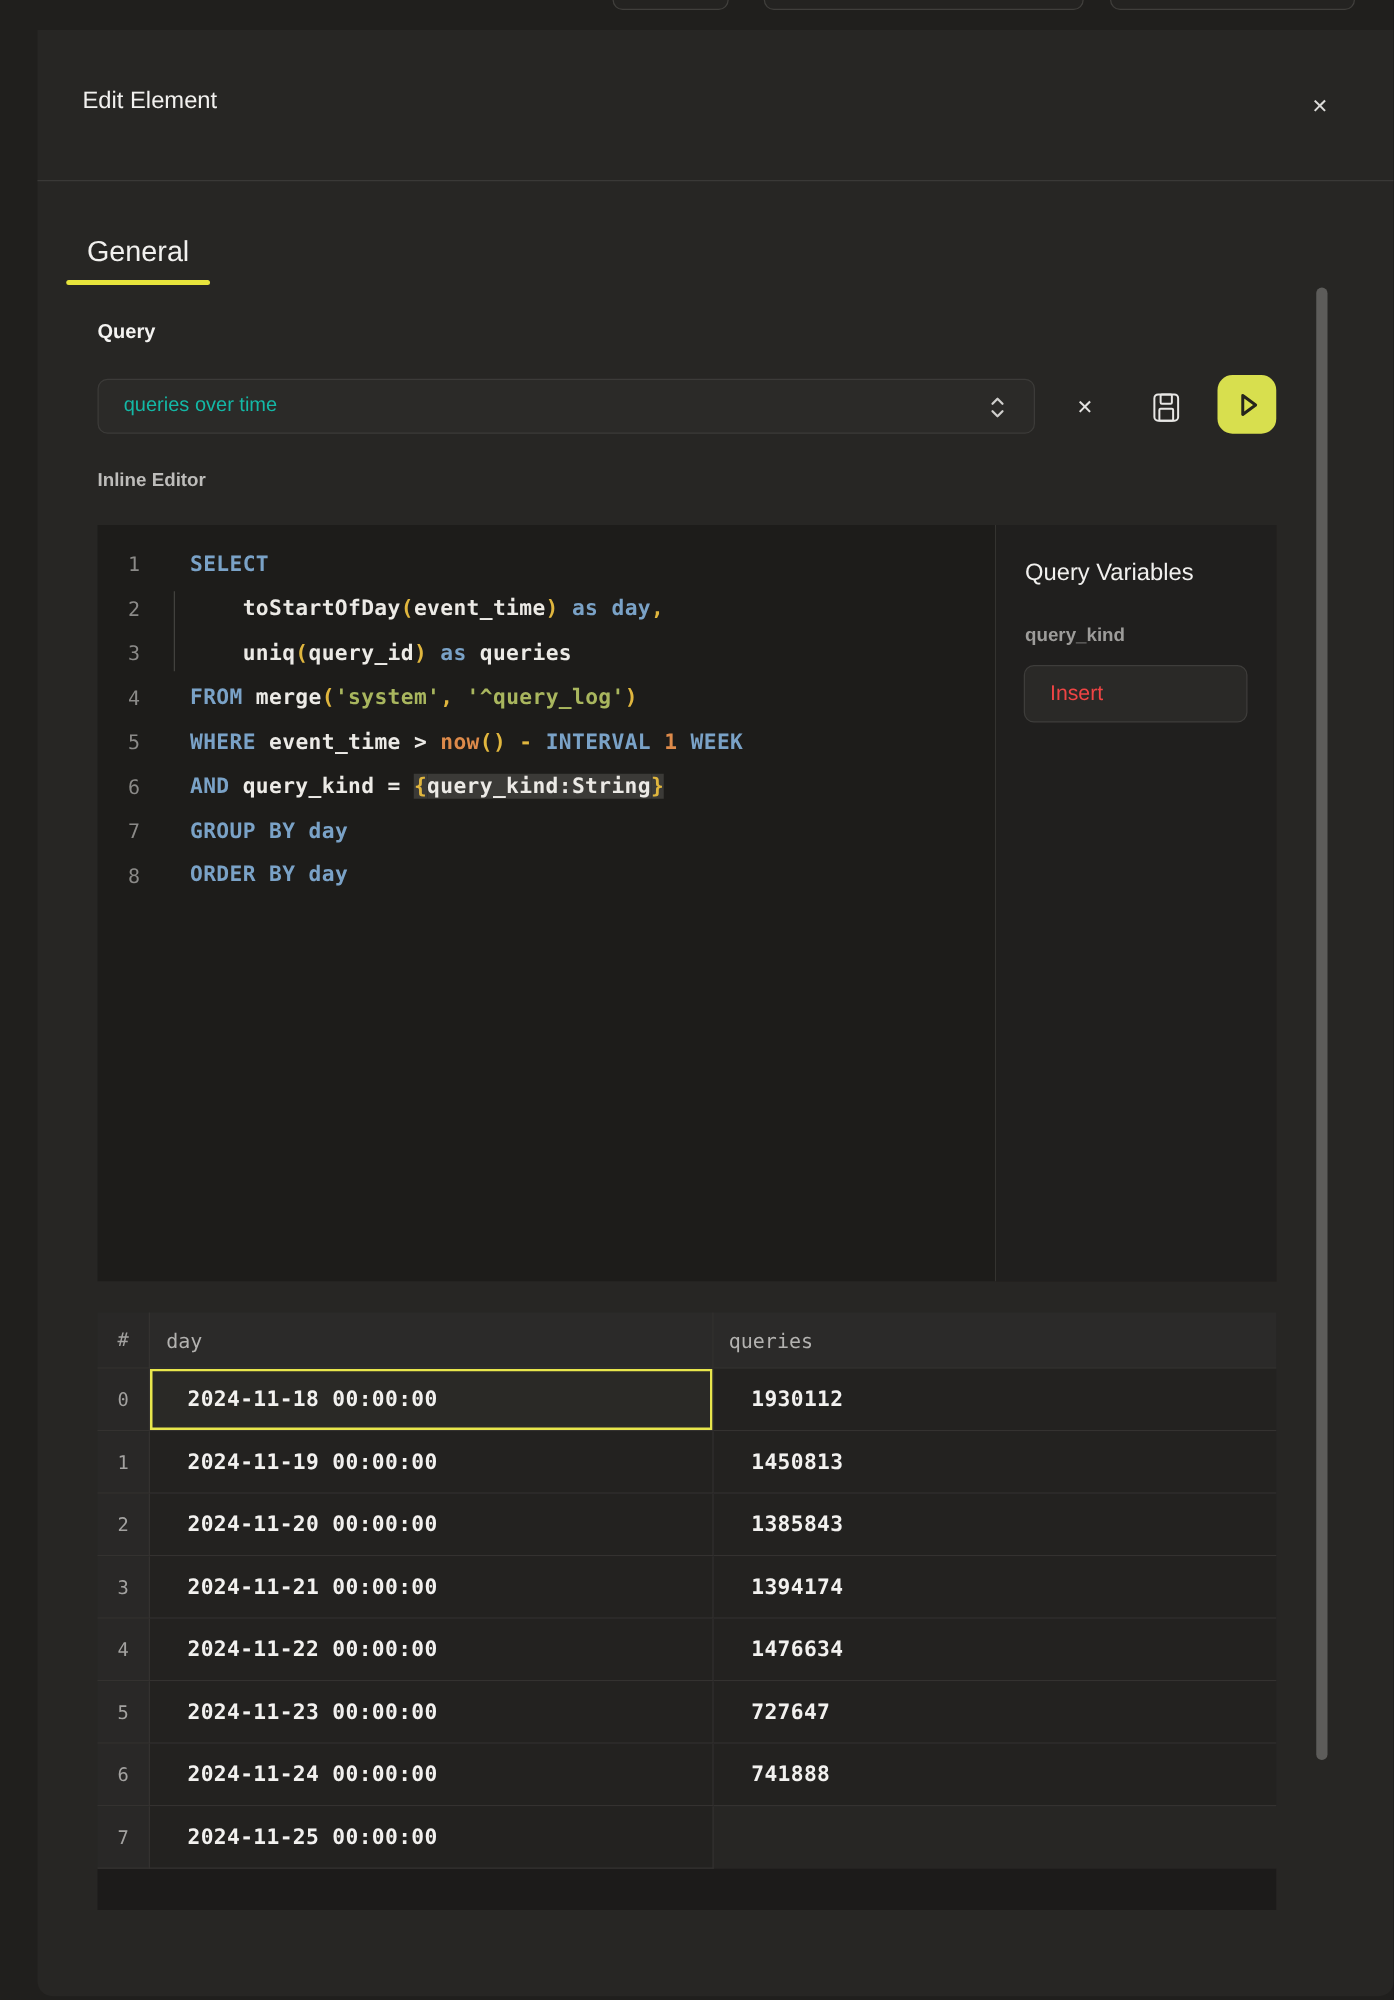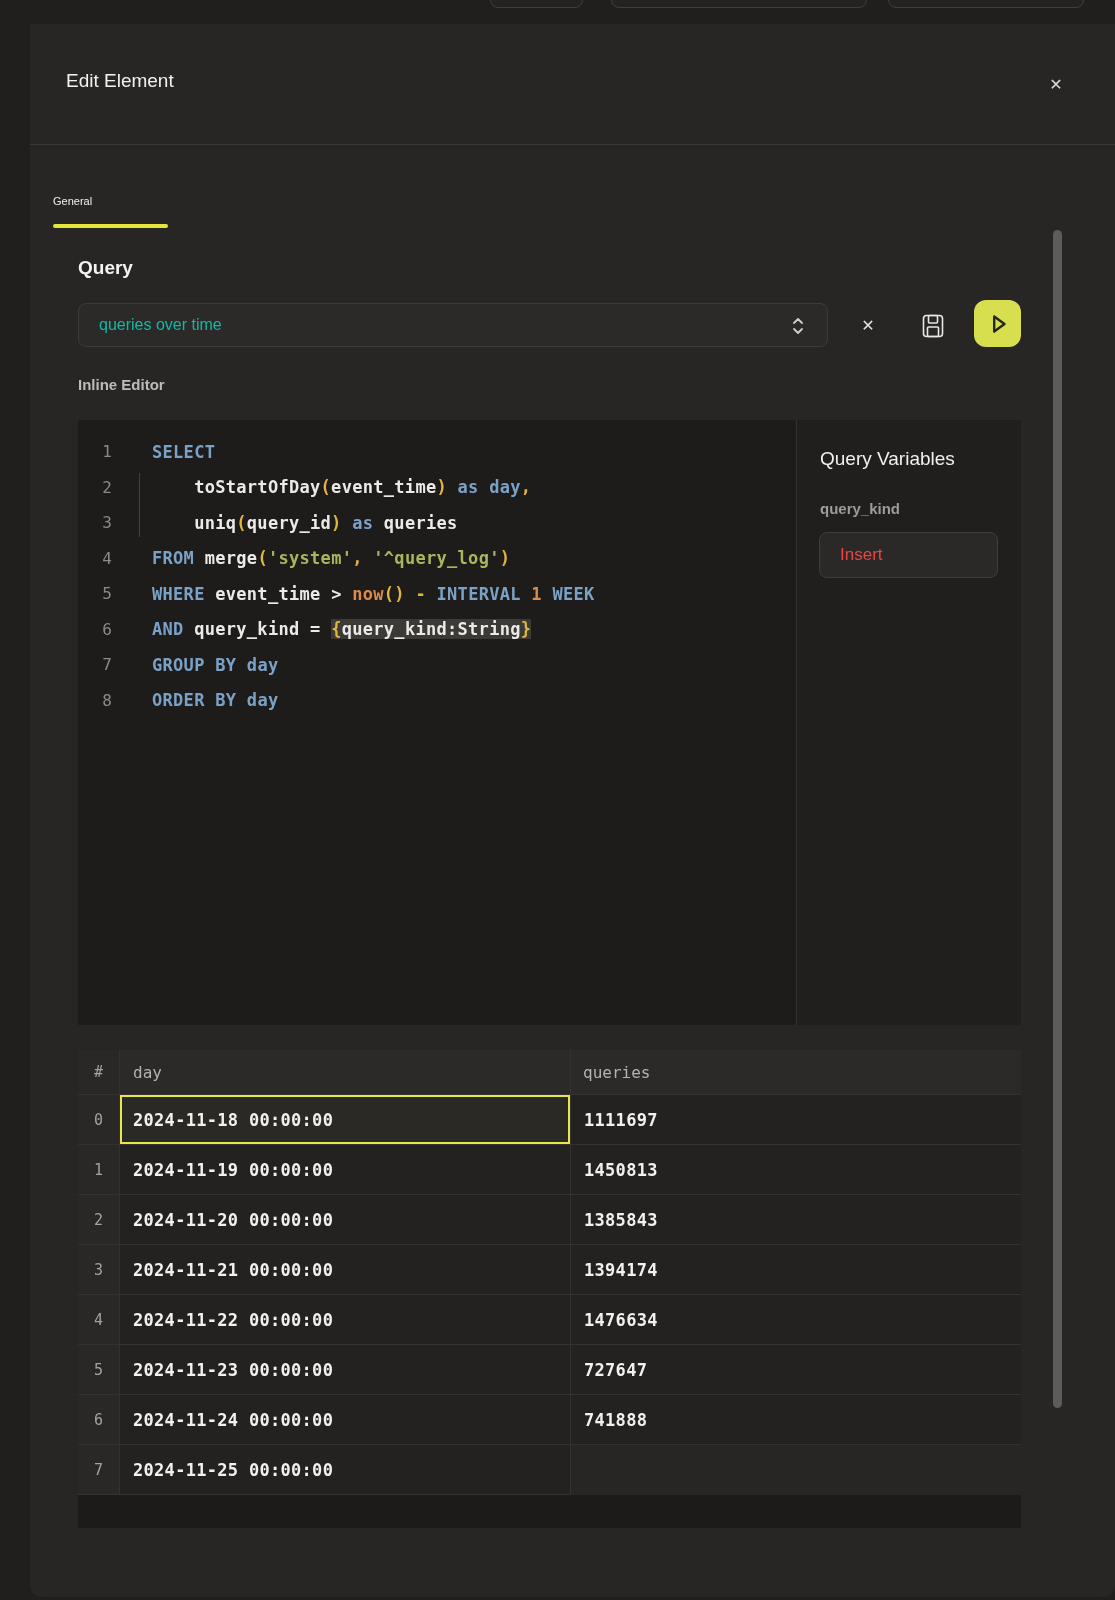--- a/index.html
+++ b/index.html
@@ -20,25 +20,25 @@
   }
   .modal-title { position:absolute; left:36px; top:46px; font-size:19px; font-weight:500; color:#f2f1ef; }
   .close-btn {
     position:absolute; left:1010px; top:44px; width:32px; height:32px;
     background:none; border:none; color:#dddcda; font-size:16px; cursor:pointer;
     display:flex; align-items:center; justify-content:center; font-family:"DejaVu Sans", sans-serif;
   }
   .header-divider { position:absolute; left:0; top:120px; width:1085px; height:1px; background:#3a3937; }
   .tab {
     position:absolute; left:23px; top:150px; width:115px; height:54px;
-    display:flex; align-items:center; justify-content:flex-start;
-    font-size:11px; color:#f1f0ee; font-weight:500; cursor:pointer;
+    display:flex; align-items:center; justify-content:center;
+    font-size:23px; color:#f1f0ee; font-weight:500; cursor:pointer;
   }
   .tab-underline { position:absolute; left:23px; top:200px; width:115px; height:4px; border-radius:2px; background:#e7e43c; }
-  .query-heading { position:absolute; left:48px; top:233px; font-size:19px; font-weight:700; color:#f4f3f1; }
+  .query-heading { position:absolute; left:48px; top:233px; font-size:16px; font-weight:700; color:#f4f3f1; }
   
   .query-select {
     position:absolute; left:48px; top:279px; width:750px; height:44px;
     background:#2b2a28; border:1px solid #3c3b39; border-radius:8px;
     display:flex; align-items:center; padding:0 46px 0 20px; cursor:pointer;
   }
   .select-value { font-size:16px; color:#14b8a6; }
   .select-chevron { position:absolute; right:22px; top:11px; }
   .icon-btn {
     position:absolute; background:none; border:none; cursor:pointer; color:#e4e3e1;
@@ -78,21 +78,21 @@
     color:#ef4444; font-size:17px; text-align:left; padding-left:20px; cursor:pointer;
     font-family:"Liberation Sans", sans-serif;
   }
   
   .results-table { position:absolute; left:48px; top:1026px; width:943px; }
   .tgrid { display:grid; grid-template-columns:42px 451px 450px; }
   .tcell { display:flex; align-items:center; border-bottom:1px solid #343230; font-family:"DejaVu Sans Mono", monospace; }
   .tcell.hdr { height:45px; background:#2b2a29; color:#b3b2b0; font-size:16px; }
   .tcell.hdr.idx { justify-content:center; }
   .tcell.idx { justify-content:center; background:#292827; color:#a3a2a0; font-size:15px; border-right:1px solid #343230; }
-  .tcell.data { height:50px; background:#232220; color:#f2f1ef; font-size:17px; font-weight:700; letter-spacing:0.3px; padding-left:13px; }
+  .tcell.data { height:50px; background:#232220; color:#f2f1ef; font-size:17px; font-weight:700; letter-spacing:0.3px; padding-left:30px; }
   .tcell.data.day { border-right:1px solid #343230; }
   .tcell.hdr.day { border-right:1px solid #343230; padding-left:13px; }
   .tcell.hdr.q { padding-left:12px; }
   .tcell.selected { box-shadow: inset 0 0 0 2px #e8e64c; background:#2a2926; }
   .table-footer { width:943px; height:33px; background:#1c1b1a; }
   
   .scroll-thumb { position:absolute; left:1023px; top:206px; width:9px; height:1178px; border-radius:5px; background:#5d5c5a; cursor:pointer; }
 </style>
 </head>
 <body>
@@ -190,21 +190,21 @@
       </div>
     </div>
 
     <div class="results-table">
       <div class="tgrid" id="tgrid">
           <div class="tcell hdr idx">#</div>
           <div class="tcell hdr day">day</div>
           <div class="tcell hdr q">queries</div>
           <div class="tcell idx">0</div>
           <div class="tcell data day selected">2024-11-18 00:00:00</div>
-          <div class="tcell data q">1111697</div>
+          <div class="tcell data q">1930112</div>
           <div class="tcell idx">1</div>
           <div class="tcell data day">2024-11-19 00:00:00</div>
           <div class="tcell data q">1450813</div>
           <div class="tcell idx">2</div>
           <div class="tcell data day">2024-11-20 00:00:00</div>
           <div class="tcell data q">1385843</div>
           <div class="tcell idx">3</div>
           <div class="tcell data day">2024-11-21 00:00:00</div>
           <div class="tcell data q">1394174</div>
           <div class="tcell idx">4</div>

